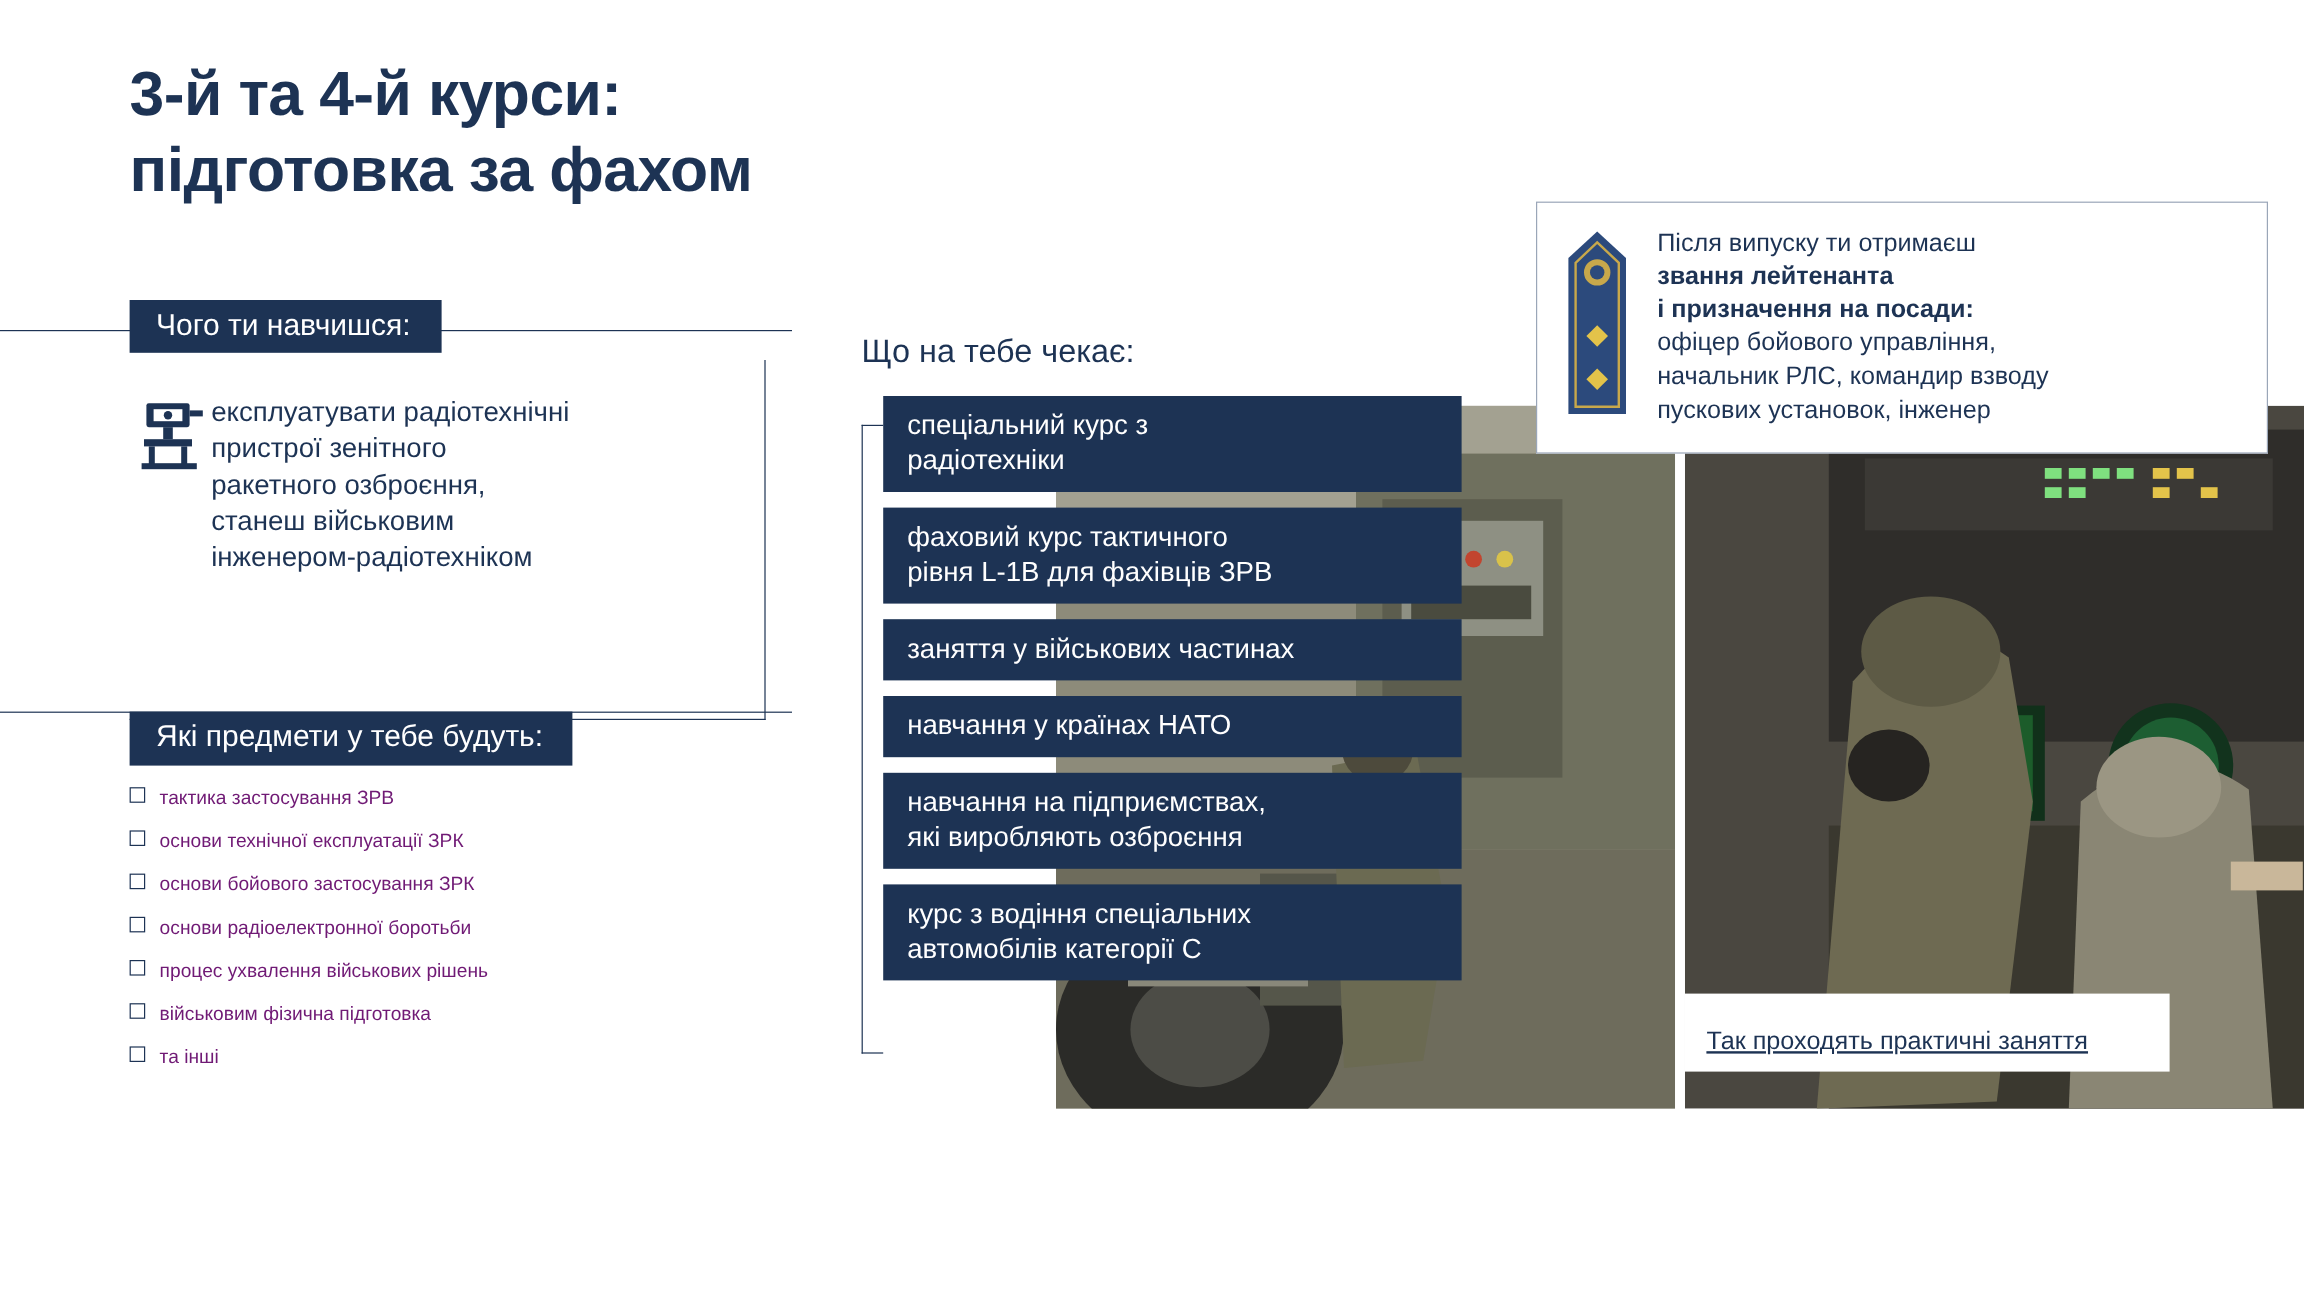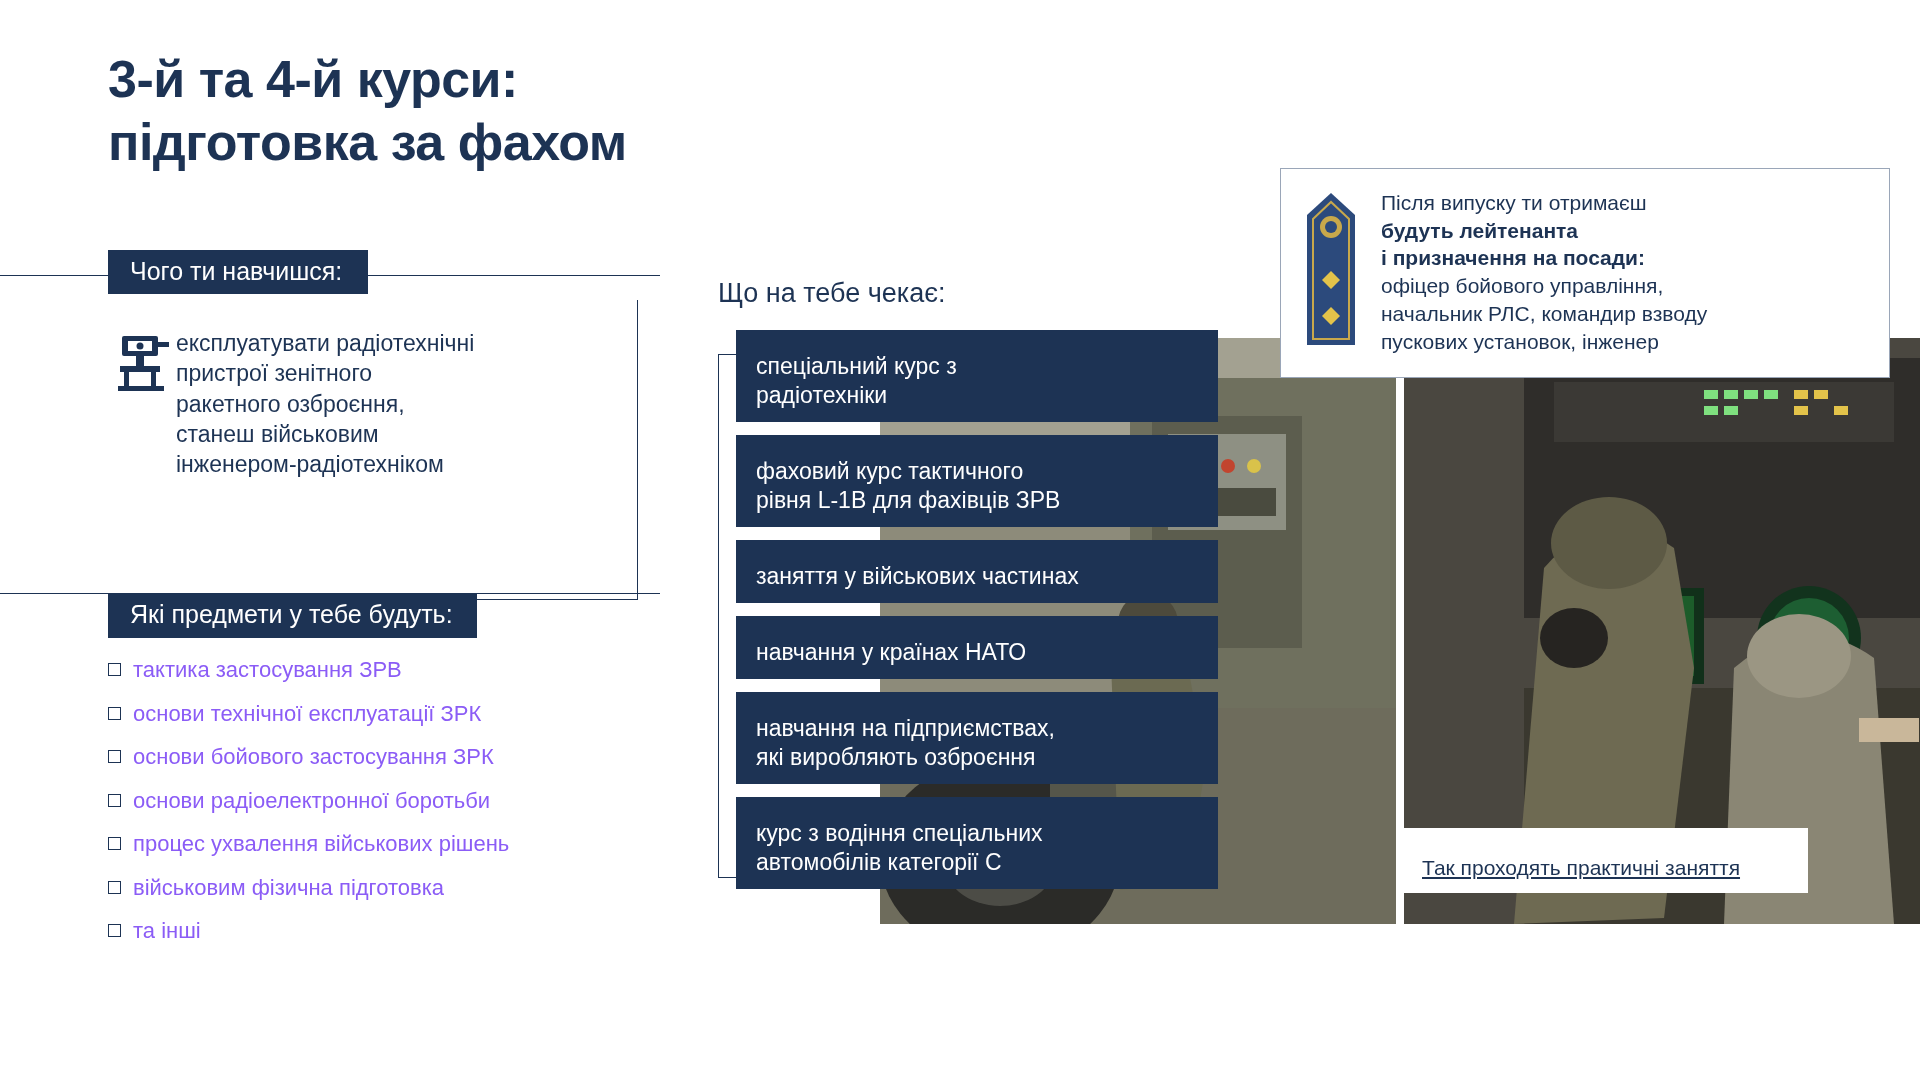--- a/index.html
+++ b/index.html
@@ -72,22 +72,22 @@
   }
   .subjects-list {
     position: absolute;
     left: 108px; top: 648px;
     width: 560px;
   }
   .subject-item {
     display: flex;
     align-items: baseline;
     gap: 12px;
-    font-size: 22px;
-    color: #8b5cf6;
+    font-size: 16px;
+    color: #701a75;
     line-height: 1.25;
     padding: 8px 0;
   }
   .checkbox {
     width: 13px; height: 13px;
     border: 1.6px solid #1d3354;
     flex: 0 0 13px;
     position: relative; top: -1px;
   }
 
@@ -111,21 +111,21 @@
     border-left: 1.5px solid #1d3354;
     border-top: 1.5px solid #1d3354;
     border-bottom: 1.5px solid #1d3354;
   }
   .flow-items { margin-left: 18px; }
   .flow-item {
     background: #1d3354;
     color: #ffffff;
     font-size: 23px;
     line-height: 1.26;
-    padding: 22px 18px 12px 20px;
+    padding: 10px 18px 12px 20px;
     margin-bottom: 13px;
     white-space: pre-line;
     width: 482px;
   }
 
   
   .photo {
     position: absolute;
     overflow: hidden;
   }
@@ -320,21 +320,21 @@
         <circle cx="28" cy="38" r="11" fill="#c8a84b"></circle>
         <circle cx="28" cy="38" r="6" fill="#2c4a7c"></circle>
         <g fill="#e3c34a">
           <path d="M28 82 l9 9 -9 9 -9 -9 z"></path>
           <path d="M28 118 l9 9 -9 9 -9 -9 z"></path>
         </g>
       </svg>
     </span>
     <div class="callout-text">
       <span>Після випуску ти отримаєш</span>
-      <span class="bold">будуть лейтенанта</span>
+      <span class="bold">звання лейтенанта</span>
       <span class="bold">і призначення на посади:</span>
       <span style="display:block">офіцер бойового управління,</span>
       <span style="display:block">начальник РЛС, командир взводу</span>
       <span style="display:block">пускових установок, інженер</span>
     </div>
   </div>
 
 </div>
 
 </body></html>

